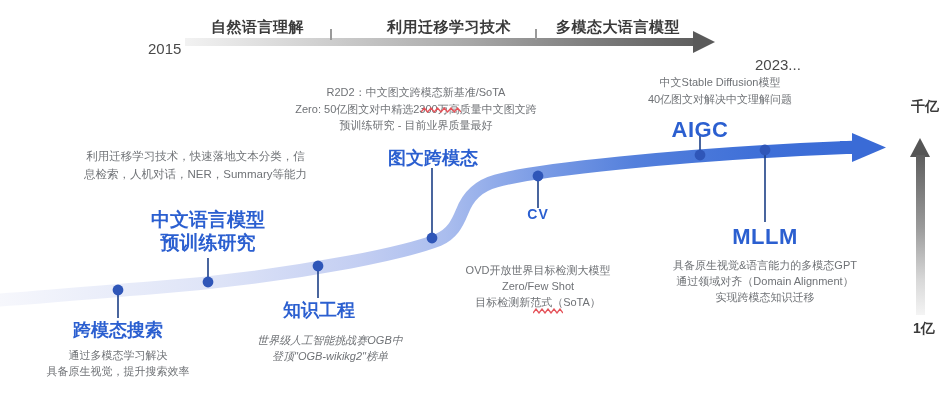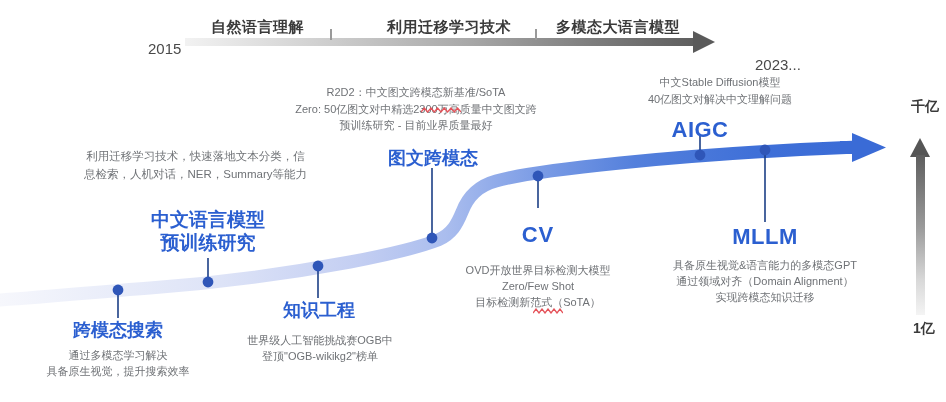--- a/index.html
+++ b/index.html
@@ -205,28 +205,28 @@
     <div>通过多模态学习解决</div>
     <div>具备原生视觉，提升搜索效率</div>
   </div>
 
   <div class="node-title" style="left:133px;top:208px;width:150px;font-size:19px;text-align:center;">
     <div>中文语言模型</div>
     <div>预训练研究</div>
   </div>
 
   <div class="node-title" style="left:268px;top:300px;width:102px;font-size:18px;">知识工程</div>
-  <div class="desc" style="left:238px;top:333px;width:164px;">
+  <div class="desc" style="left:248px;top:333px;width:164px;font-style:italic;">
     <div>世界级人工智能挑战赛OGB中</div>
     <div>登顶"OGB-wikikg2"榜单</div>
   </div>
 
   <div class="node-title" style="left:370px;top:148px;width:126px;font-size:18px;">图文跨模态</div>
 
-  <div class="node-title" style="left:508px;top:222px;width:60px;font-size:22px;letter-spacing:1px;">CV</div>
+  <div class="node-title" style="left:508px;top:206px;width:60px;font-size:14px;letter-spacing:1px;">CV</div>
   <div class="desc" style="left:453px;top:263px;width:170px;">
     <div>OVD开放世界目标检测大模型</div>
     <div>Zero/Few Shot</div>
     <div>目标检测新范式（SoTA）</div>
   </div>
   <svg class="squiggle" style="left:533px;top:308px;width:30px;" viewBox="0 0 30 6" preserveAspectRatio="none">
     <path d="M0,5 L3,1 L6,5 L9,1 L12,5 L15,1 L18,5 L21,1 L24,5 L27,1 L30,5" fill="none" stroke="#e5535a" stroke-width="1.3"></path>
   </svg>
 
   <div class="node-title" style="left:655px;top:117px;width:90px;font-size:22px;letter-spacing:.5px;">AIGC</div>

